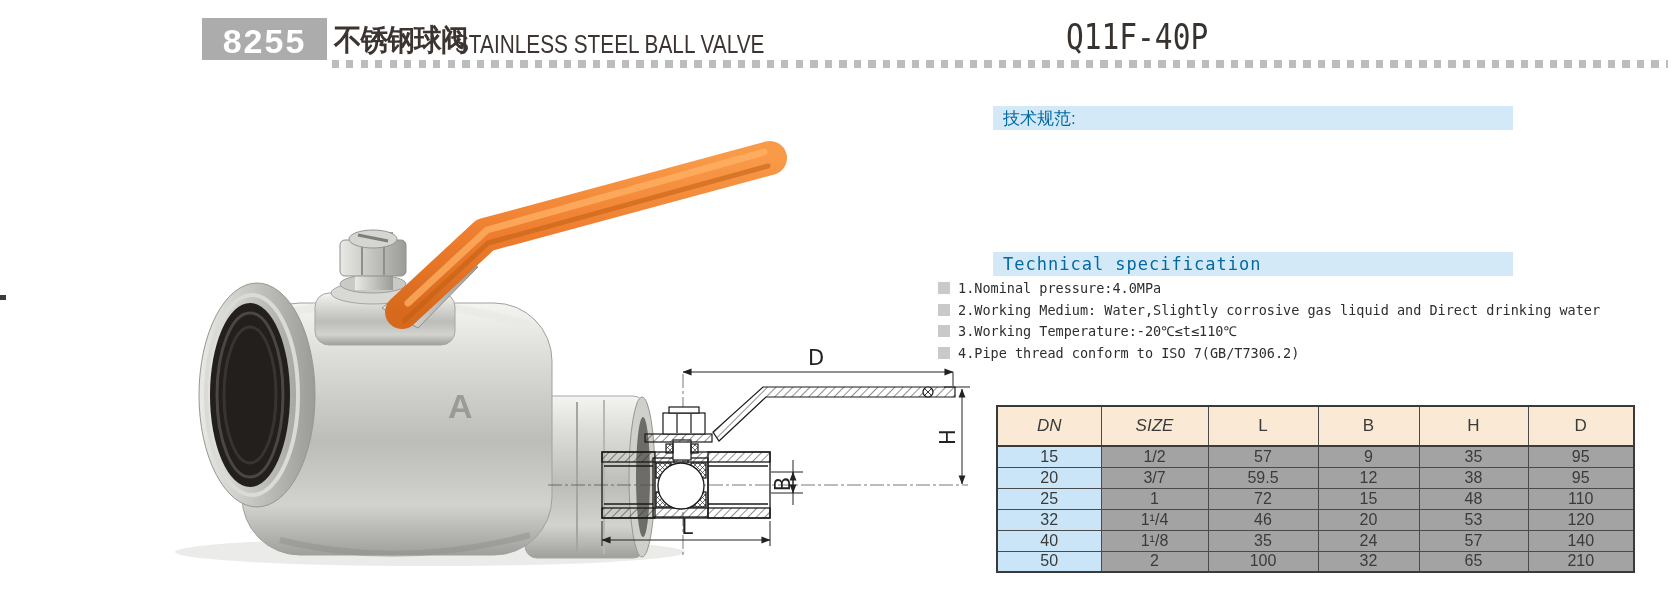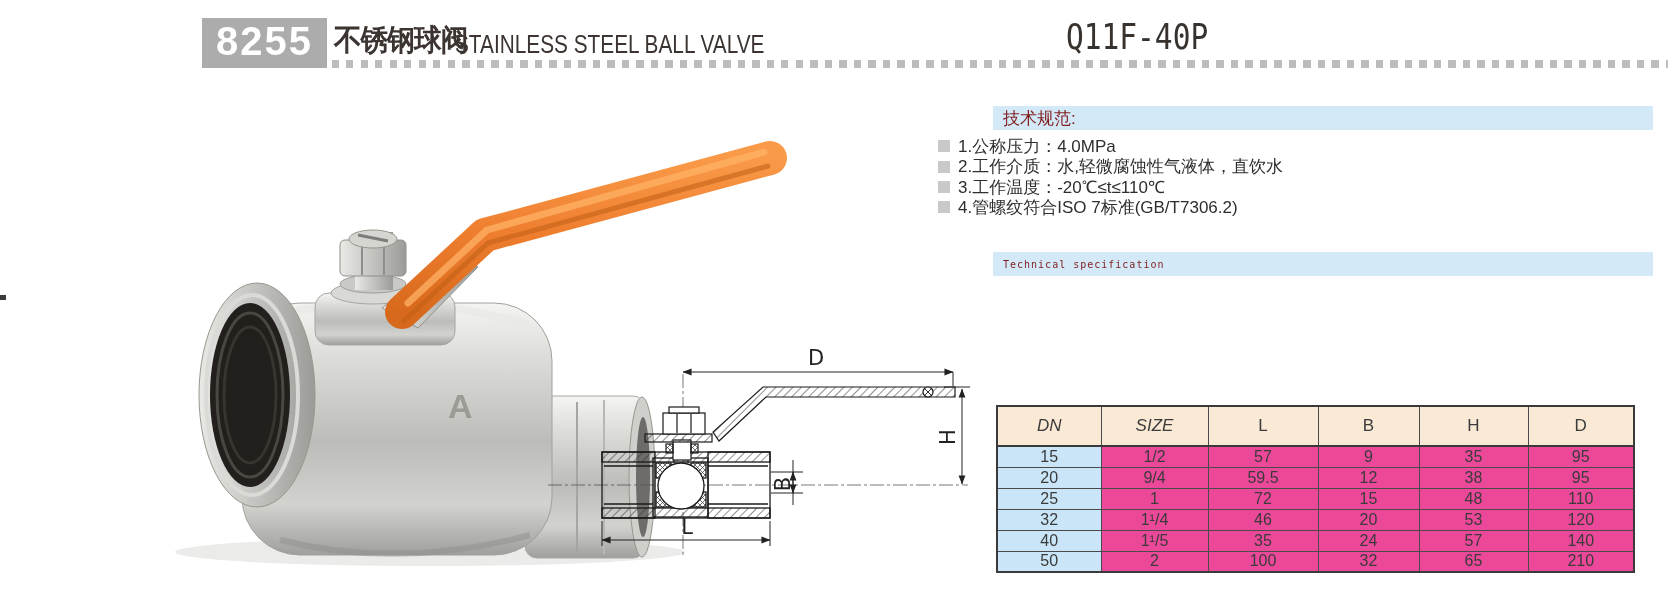--- a/index.html
+++ b/index.html
@@ -1,53 +1,53 @@
 <!DOCTYPE html>
 <html><head>
 <meta charset="utf-8">
 <style>
   * { margin:0; padding:0; box-sizing:border-box; }
   body { background:#ffffff; font-family:"Liberation Sans", sans-serif; }
   .page { position:relative; width:1672px; height:592px; background:#fff; overflow:hidden; }
 
   
-  .model-box { position:absolute; left:202px; top:18px; width:125px; height:50px;
-    background:#acacac; color:#fff; font-size:40px; font-weight:bold; text-align:center;
+  .model-box { position:absolute; left:202px; top:18px; width:125px; height:42px;
+    background:#acacac; color:#fff; font-size:34px; font-weight:bold; text-align:center;
     line-height:46px; letter-spacing:2px; font-family:"Liberation Sans",sans-serif; }
   .title-zh { position:absolute; left:334px; top:20px; font-size:30px; font-weight:600;
     color:#3b3430; letter-spacing:-1px; transform:scaleX(.92); transform-origin:left top; white-space:nowrap; }
   .title-en { position:absolute; left:455px; top:29px; font-size:26px; font-weight:500;
     color:#3b3430; transform:scaleX(.80); transform-origin:left top; white-space:nowrap; }
   .product-code { position:absolute; left:1066px; top:16px; font-size:36px; color:#37322e;
     font-family:"DejaVu Sans Mono",monospace; transform:scaleX(.82); transform-origin:left top; white-space:nowrap; }
   .dots { position:absolute; left:332px; top:60px; width:1336px; height:8px;
     background:repeating-linear-gradient(to right,#bcbcbc 0 7px,transparent 7px 14.5px); }
   .page-mark { position:absolute; left:0; top:295px; width:6px; height:5px; background:#3a3a3a; }
 
   
-  .bar { position:absolute; left:993px; width:660px; height:24px; background:#d4e9f7;
-    display:flex; align-items:center; padding-left:10px; color:#7f1d1d; white-space:nowrap; }
+  .bar { position:absolute; left:993px; width:520px; height:24px; background:#d4e9f7;
+    display:flex; align-items:center; padding-left:10px; color:#0369a1; white-space:nowrap; }
   .bar-zh { top:106px; font-size:17px; font-weight:500; }
-  .bar-en { top:252px; font-family:"DejaVu Sans Mono",monospace; font-size:10px; letter-spacing:1px; }
+  .bar-en { top:252px; font-family:"DejaVu Sans Mono",monospace; font-size:17px; letter-spacing:1px; }
   .items { position:absolute; left:938px; }
   .items .item { display:flex; align-items:center; white-space:nowrap; color:#2e2e2e; }
   .items .item::before { content:""; width:12px; height:12px; background:#c9c9c9; margin-right:8px; flex:none; }
   .zh-items { top:136px; font-size:17px; }
   .zh-items .item { height:20.4px; }
   .en-items { top:277px; font-family:"DejaVu Sans Mono",monospace; font-size:13.5px; }
   .en-items .item { height:21.7px; }
 
   
   .dim-table { position:absolute; left:996px; top:405px; border-collapse:collapse;
     table-layout:fixed; border:2px solid #3a3a3a; }
   .dim-table th, .dim-table td { border:1px solid #4a4a4a; text-align:center;
     color:#3b3b3b; padding:0; font-weight:normal; }
   .dim-table thead th { background:#fae9d4; height:40px; font-size:17px; border-bottom:2px solid #3a3a3a; }
   .dim-table thead th.it { font-style:italic; }
-  .dim-table tbody td { height:21px; font-size:16px; background:#ec4899; }
+  .dim-table tbody td { height:21px; font-size:16px; background:#a3a3a3; }
   .dim-table tbody td:first-child { background:#c9e5f7; }
 
   
   .photo-svg   { position:absolute; left:130px; top:100px; width:670px; height:480px; }
   .drawing-svg { position:absolute; left:540px; top:330px; width:440px; height:240px; }
   svg text.dim { font-family:"DejaVu Sans",sans-serif; font-size:21px; fill:#222; }
   svg text.stamp { font-family:"Liberation Sans",sans-serif; font-size:34px; font-weight:bold; fill:#90908b; opacity:.8; }
 </style>
 </head>
 <body>
@@ -194,28 +194,28 @@
       <line x1="793" y1="460" x2="793" y2="505"></line>
       <line x1="793" y1="472" x2="793" y2="493" marker-start="url(#arr)" marker-end="url(#arr)"></line>
     </g>
     <text class="dim" x="816" y="365" text-anchor="middle">D</text>
     <text class="dim" x="949" y="443" text-anchor="middle" transform="rotate(-90 949 437)">H</text>
     <text class="dim" x="784" y="490" text-anchor="middle" transform="rotate(-90 784 484)">B</text>
     <text class="dim" x="687" y="534" text-anchor="middle">L</text>
   </svg>
 
   <div class="bar bar-zh">技术规范:</div>
-  <div class="items zh-items">
-    <div class="item">1.公称压力：4.0MPa</div>
-    <div class="item">2.工作介质：水,轻微腐蚀性气液体，直饮水</div>
-    <div class="item">3.工作温度：-20℃≤t≤110℃</div>
-    <div class="item">4.管螺纹符合ISO 7标准(GB/T7306.2)</div>
+
+  <div class="bar bar-en">Technical specification</div>
+  <div class="items en-items">
+    <div class="item">1.Nominal pressure:4.0MPa</div>
+    <div class="item">2.Working Medium: Water,Slightly corrosive gas liquid and Direct drinking water</div>
+    <div class="item">3.Working Temperature:-20℃≤t≤110℃</div>
+    <div class="item">4.Pipe thread conform to ISO 7(GB/T7306.2)</div>
   </div>
-
-  <div class="bar bar-en">Technical specification</div>
 
   <table class="dim-table">
     <colgroup>
       <col style="width:104px">
         <col style="width:107px">
         <col style="width:110px">
       <col style="width:101px">
         <col style="width:109px">
         <col style="width:106px">
     </colgroup>
@@ -233,21 +233,21 @@
       <tr>
         <td>15</td>
         <td>1/2</td>
         <td>57</td>
         <td>9</td>
         <td>35</td>
         <td>95</td>
       </tr>
       <tr>
         <td>20</td>
-        <td>9/4</td>
+        <td>3/7</td>
         <td>59.5</td>
         <td>12</td>
         <td>38</td>
         <td>95</td>
       </tr>
       <tr>
         <td>25</td>
         <td>1</td>
         <td>72</td>
         <td>15</td>
@@ -257,21 +257,21 @@
       <tr>
         <td>32</td>
         <td>1¹/4</td>
         <td>46</td>
         <td>20</td>
         <td>53</td>
         <td>120</td>
       </tr>
       <tr>
         <td>40</td>
-        <td>1¹/5</td>
+        <td>1¹/8</td>
         <td>35</td>
         <td>24</td>
         <td>57</td>
         <td>140</td>
       </tr>
       <tr>
         <td>50</td>
         <td>2</td>
         <td>100</td>
         <td>32</td>

